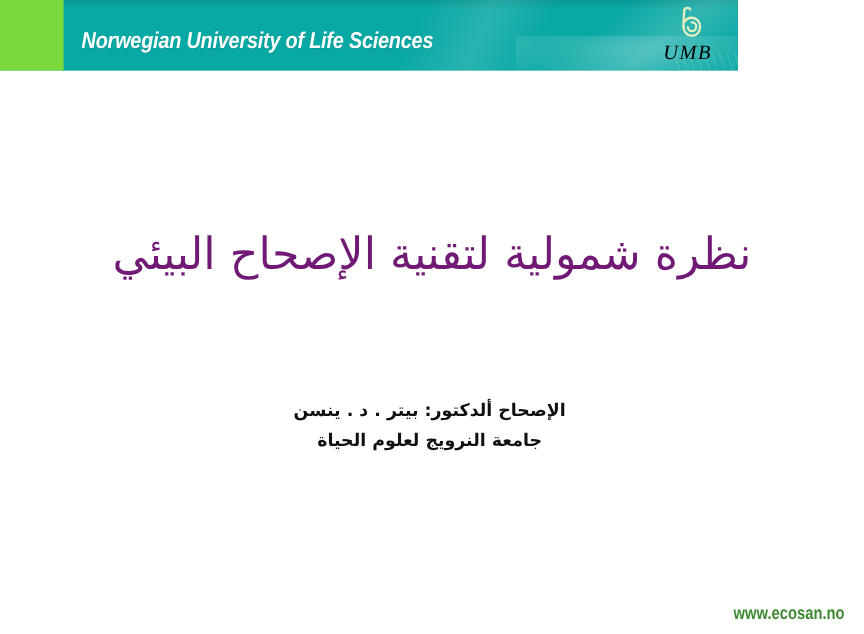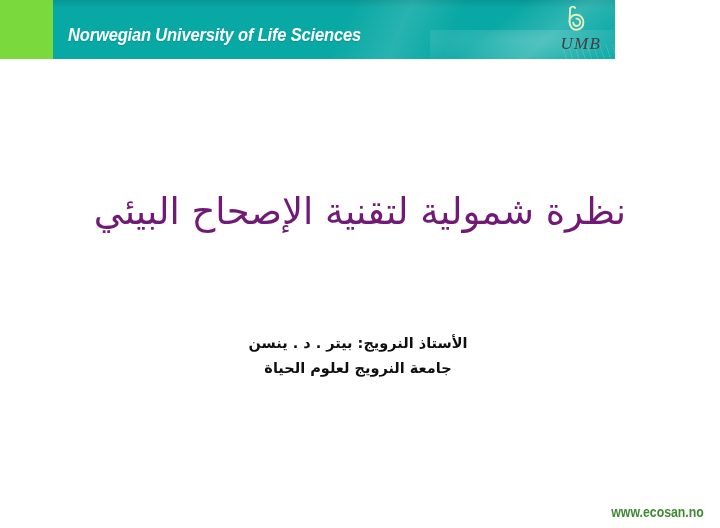--- a/index.html
+++ b/index.html
@@ -120,27 +120,26 @@
   }
   .umb-mark {
     display: block;
     width: 56px;
     height: 30px;
     line-height: 0;
   }
   .umb-wordmark {
     display: block;
     margin-top: 0px;
-    color: #404040;
+    color: #000000;
     font-family: "Liberation Serif", serif;
     font-size: 17px;
     font-weight: normal;
     letter-spacing: 1.2px;
     line-height: 20px;
-    text-align: right;
   }
 
   
   .body-area {
     position: absolute;
     left: 0;
     top: 59px;
     width: 720px;
     height: 469px;
     background: #ffffff;
@@ -226,20 +225,20 @@
       </span>
       <span class="umb-wordmark">UMB</span>
     </div>
   </div>
 
   <div class="body-area">
 
     <div class="slide-title">نظرة شمولية لتقنية الإصحاح البيئي</div>
 
     <div class="subtitle-block">
-      <span class="subtitle-line">الأستاذ النرويج: بيتر . د . ينسن</span>
+      <span class="subtitle-line">الإصحاح ألدكتور: بيتر . د . ينسن</span>
       <span class="subtitle-line">جامعة النرويج لعلوم الحياة</span>
     </div>
 
     <div class="footer-url">www.ecosan.no</div>
   </div>
 
 </div>
 
 </body></html>

